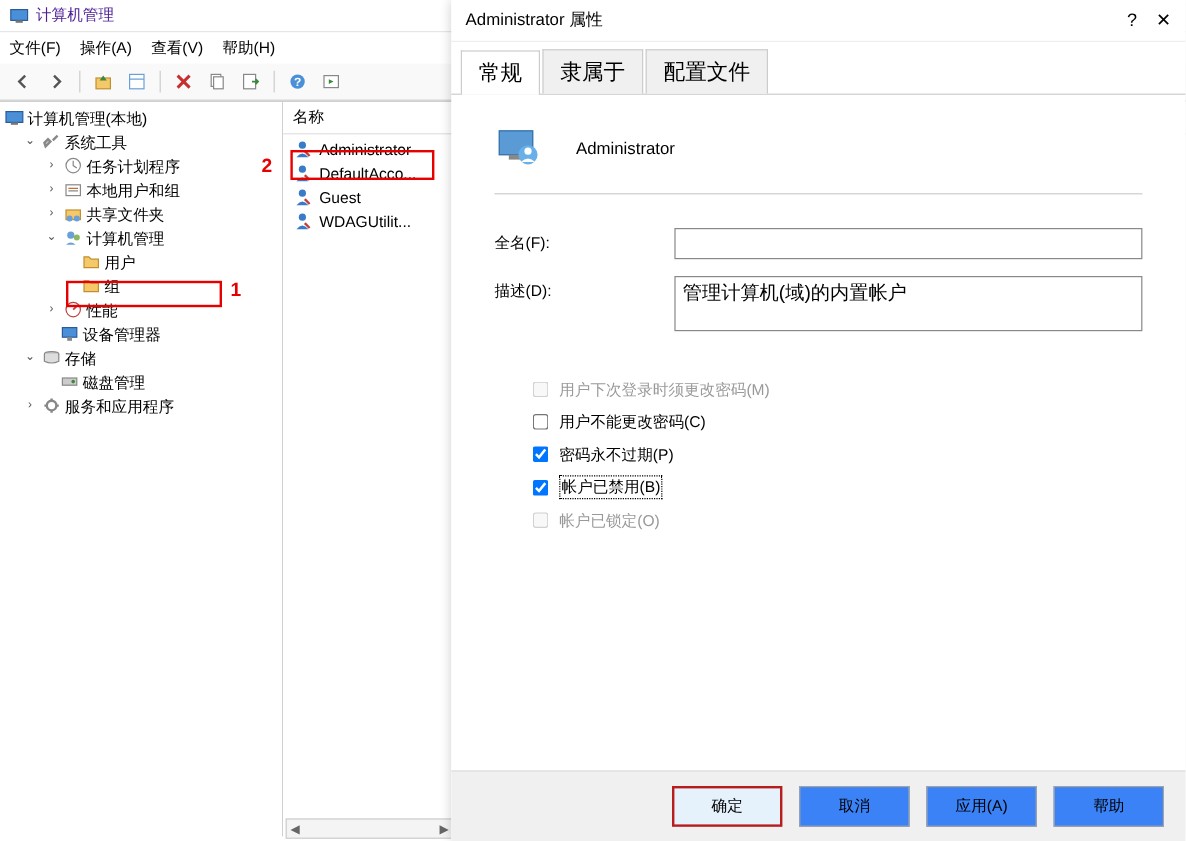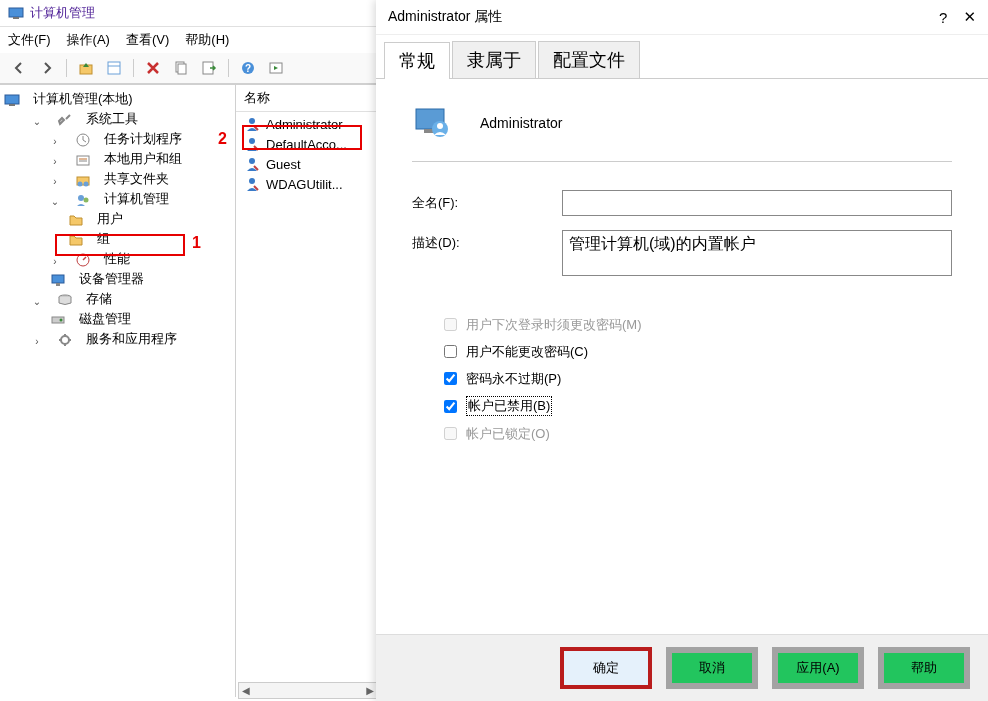--- a/index.html
+++ b/index.html
@@ -18,21 +18,21 @@
 
 .content-area { display: flex; height: calc(701px - 88px); border-top: 1px solid #d0d0d0; }
 .tree-panel { width: 236px; border-right: 1px solid #d0d0d0; overflow: auto; background: #fff; padding: 4px 0; }
 .list-panel { flex: 1; background: #fff; }
 .list-header { background: #fff; border-bottom: 1px solid #e0e0e0; padding: 4px 8px; font-size: 13px; }
 .list-items { padding: 2px 0; }
 .list-item { display: flex; align-items: center; padding: 2px 8px; gap: 6px; font-size: 13px; }
 .list-item.selected { background: #fff; }
 
 .tree-node { font-size: 13px; }
-.tree-row { display: flex; align-items: flex-end; padding: 1px 12px; gap: 13px; white-space: nowrap; }
+.tree-row { display: flex; align-items: flex-start; padding: 1px 0; gap: 3px; white-space: nowrap; }
 .tree-expander { width: 14px; height: 14px; display: inline-flex; align-items: center; justify-content: center; cursor: pointer; font-size: 10px; color: #555; }
 .tree-icon { width: 16px; height: 16px; display: inline-flex; align-items: center; justify-content: center; }
 .tree-label { }
 .tree-children { padding-left: 18px; }
 
 
 .hl { position: absolute; border: 2px solid #e60000; pointer-events: none; }
 .hl-num { position: absolute; color: #e60000; font-weight: bold; font-size: 16px; pointer-events: none; }
 
 
@@ -54,22 +54,22 @@
 .form-row { display: flex; align-items: flex-start; margin-bottom: 14px; }
 .form-label { width: 150px; padding-top: 4px; font-size: 13px; }
 .form-input { flex: 1; }
 .form-input input, .form-input textarea { width: 100%; border: 1px solid #888; padding: 3px 6px; font-size: 16px; font-family: inherit; resize: none; }
 .form-input textarea { height: 46px; }
 .check-row { display: flex; align-items: center; gap: 6px; margin: 8px 28px; font-size: 13px; }
 .check-row.disabled { color: #999; }
 .check-row input[type=checkbox] { width: 13px; height: 13px; }
 
 .dialog-buttons { position: absolute; bottom: 0; left: 0; right: 0; padding: 12px 18px; background: #f0f0f0; display: flex; justify-content: flex-end; gap: 14px; border-top: 1px solid #ddd; }
-.dlg-btn { min-width: 92px; padding: 6px 12px; font-size: 13px; border: 6px solid #a3a3a3; background: #22c55e; cursor: pointer; }
-.dlg-btn.default { border: 4px solid #b91c1c; background: #e5f1fb; text-align: center; }
+.dlg-btn { min-width: 92px; padding: 6px 12px; font-size: 13px; border: 1px solid #a3a3a3; background: #3b82f6; cursor: pointer; }
+.dlg-btn.default { border: 2px solid #b91c1c; background: #e5f1fb; text-align: center; }
 
 
 .ic-folder { fill: #f5c869; stroke: #c09030; }
 .ic-user { fill: #3a7bc8; }
 .list-scroll { position:absolute; left:238px; bottom:2px; width:140px; height:17px; border:1px solid #ccc; background:#f4f4f4; display:flex; align-items:center; justify-content:space-between; }
 .list-scroll span { padding:0 3px; color:#666; font-size:10px;}
 </style>
 </head>
 <body>
 

